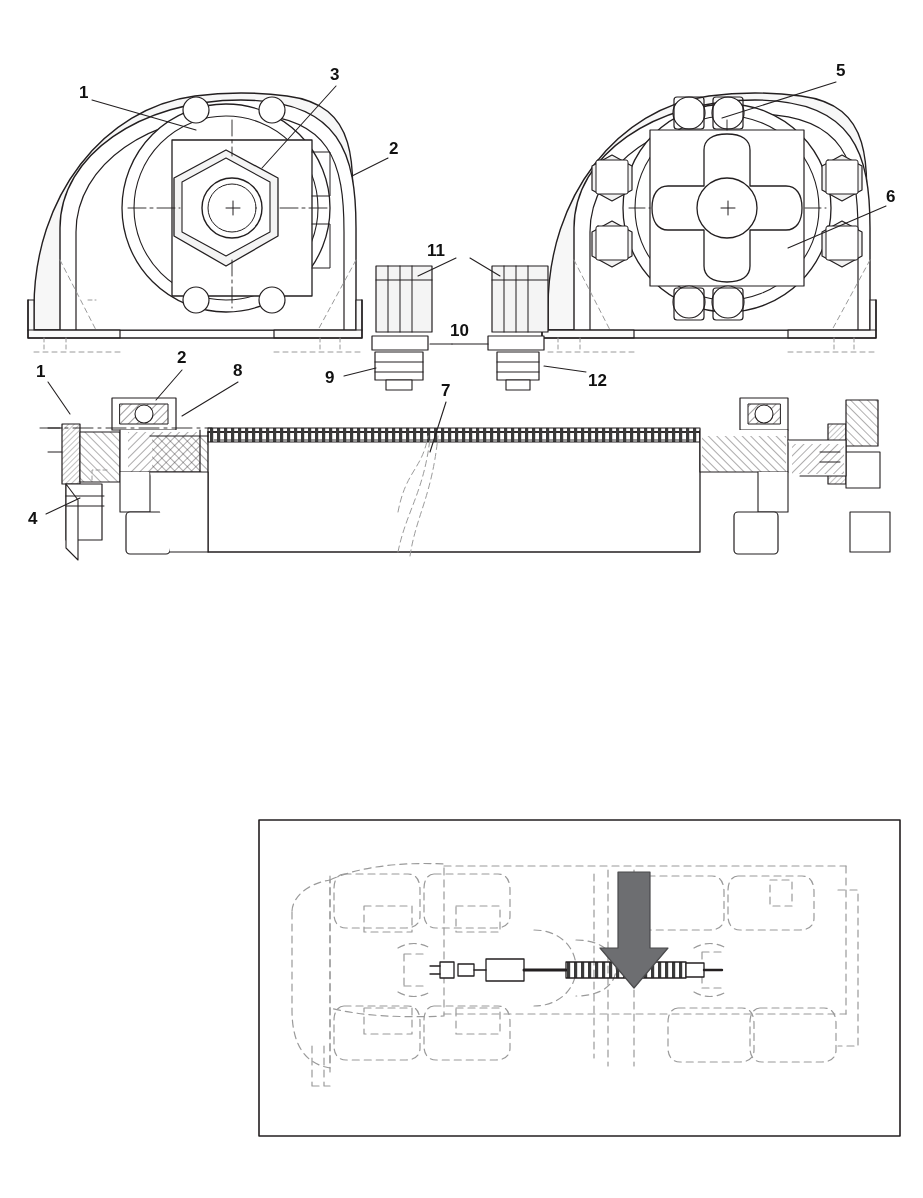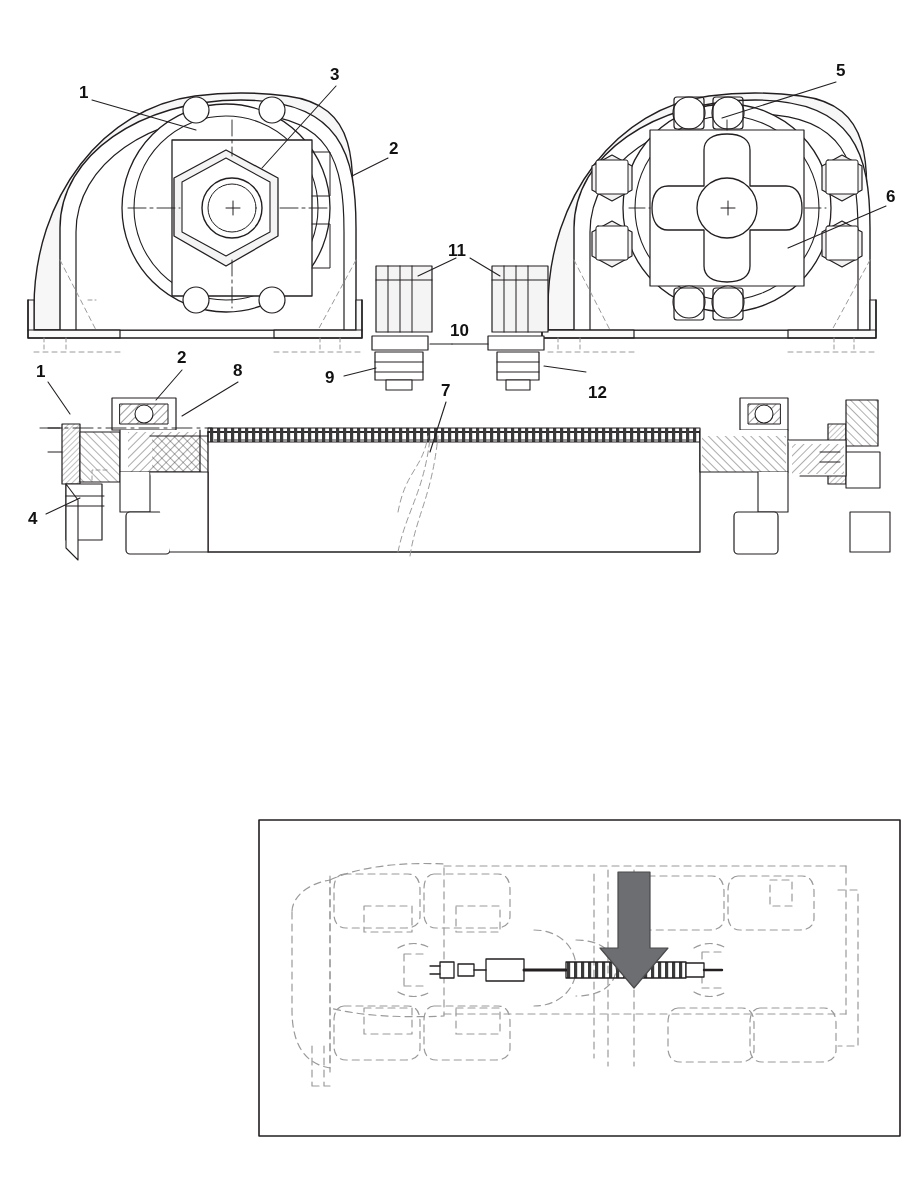--- a/index.html
+++ b/index.html
@@ -328,23 +328,23 @@
       </g>
 
     </g>
   </svg>
 
   <div class="callout" style="left:79px; top:84px;">1</div>
   <div class="callout" style="left:330px; top:66px;">3</div>
   <div class="callout" style="left:389px; top:140px;">2</div>
   <div class="callout" style="left:836px; top:62px;">5</div>
   <div class="callout" style="left:886px; top:188px;">6</div>
-  <div class="callout" style="left:448px; top:242px;">11</div>
+  <div class="callout" style="left:427px; top:242px;">11</div>
   <div class="callout" style="left:450px; top:322px;">10</div>
   <div class="callout" style="left:325px; top:369px;">9</div>
-  <div class="callout" style="left:588px; top:384px;">12</div>
+  <div class="callout" style="left:588px; top:372px;">12</div>
   <div class="callout" style="left:36px; top:363px;">1</div>
   <div class="callout" style="left:177px; top:349px;">2</div>
   <div class="callout" style="left:233px; top:362px;">8</div>
   <div class="callout" style="left:441px; top:382px;">7</div>
   <div class="callout" style="left:28px; top:510px;">4</div>
 
 </div>
 
 </body></html>

